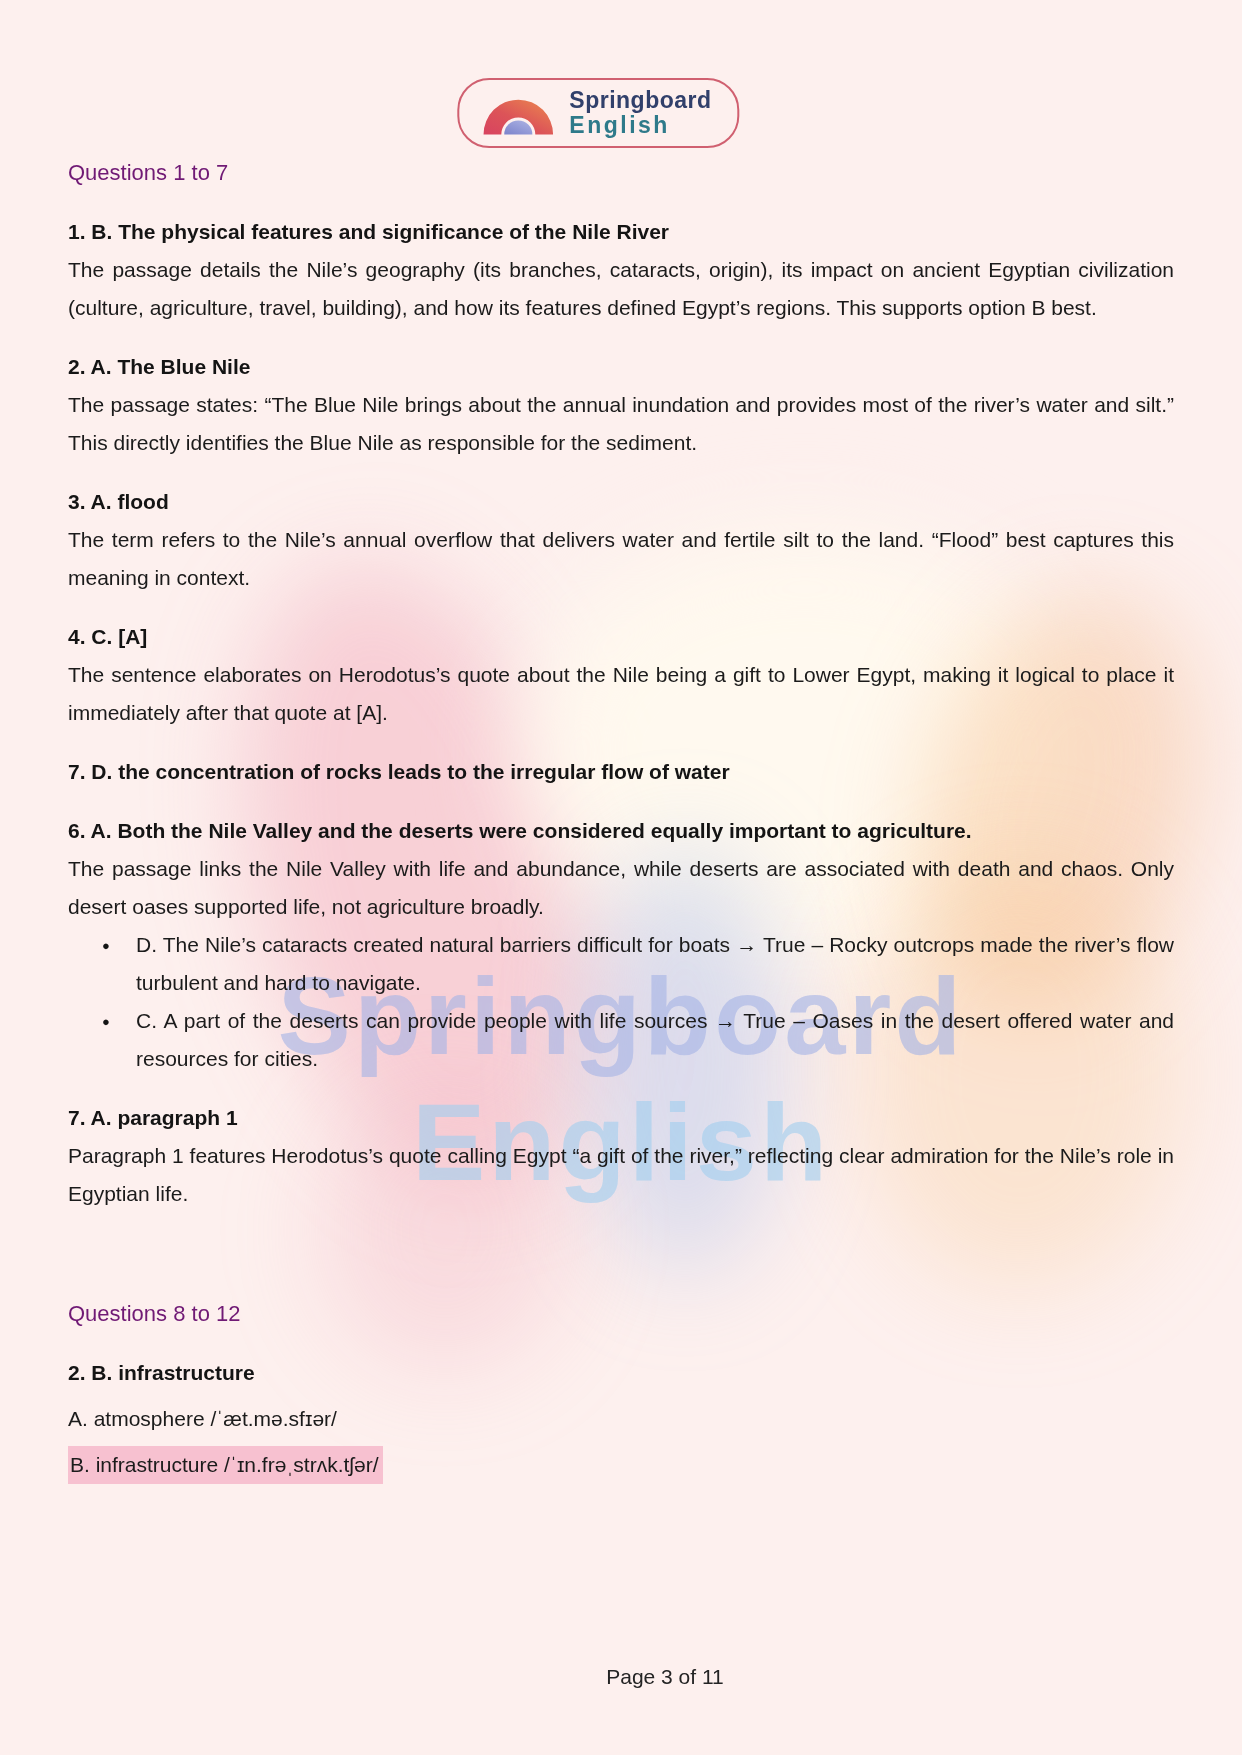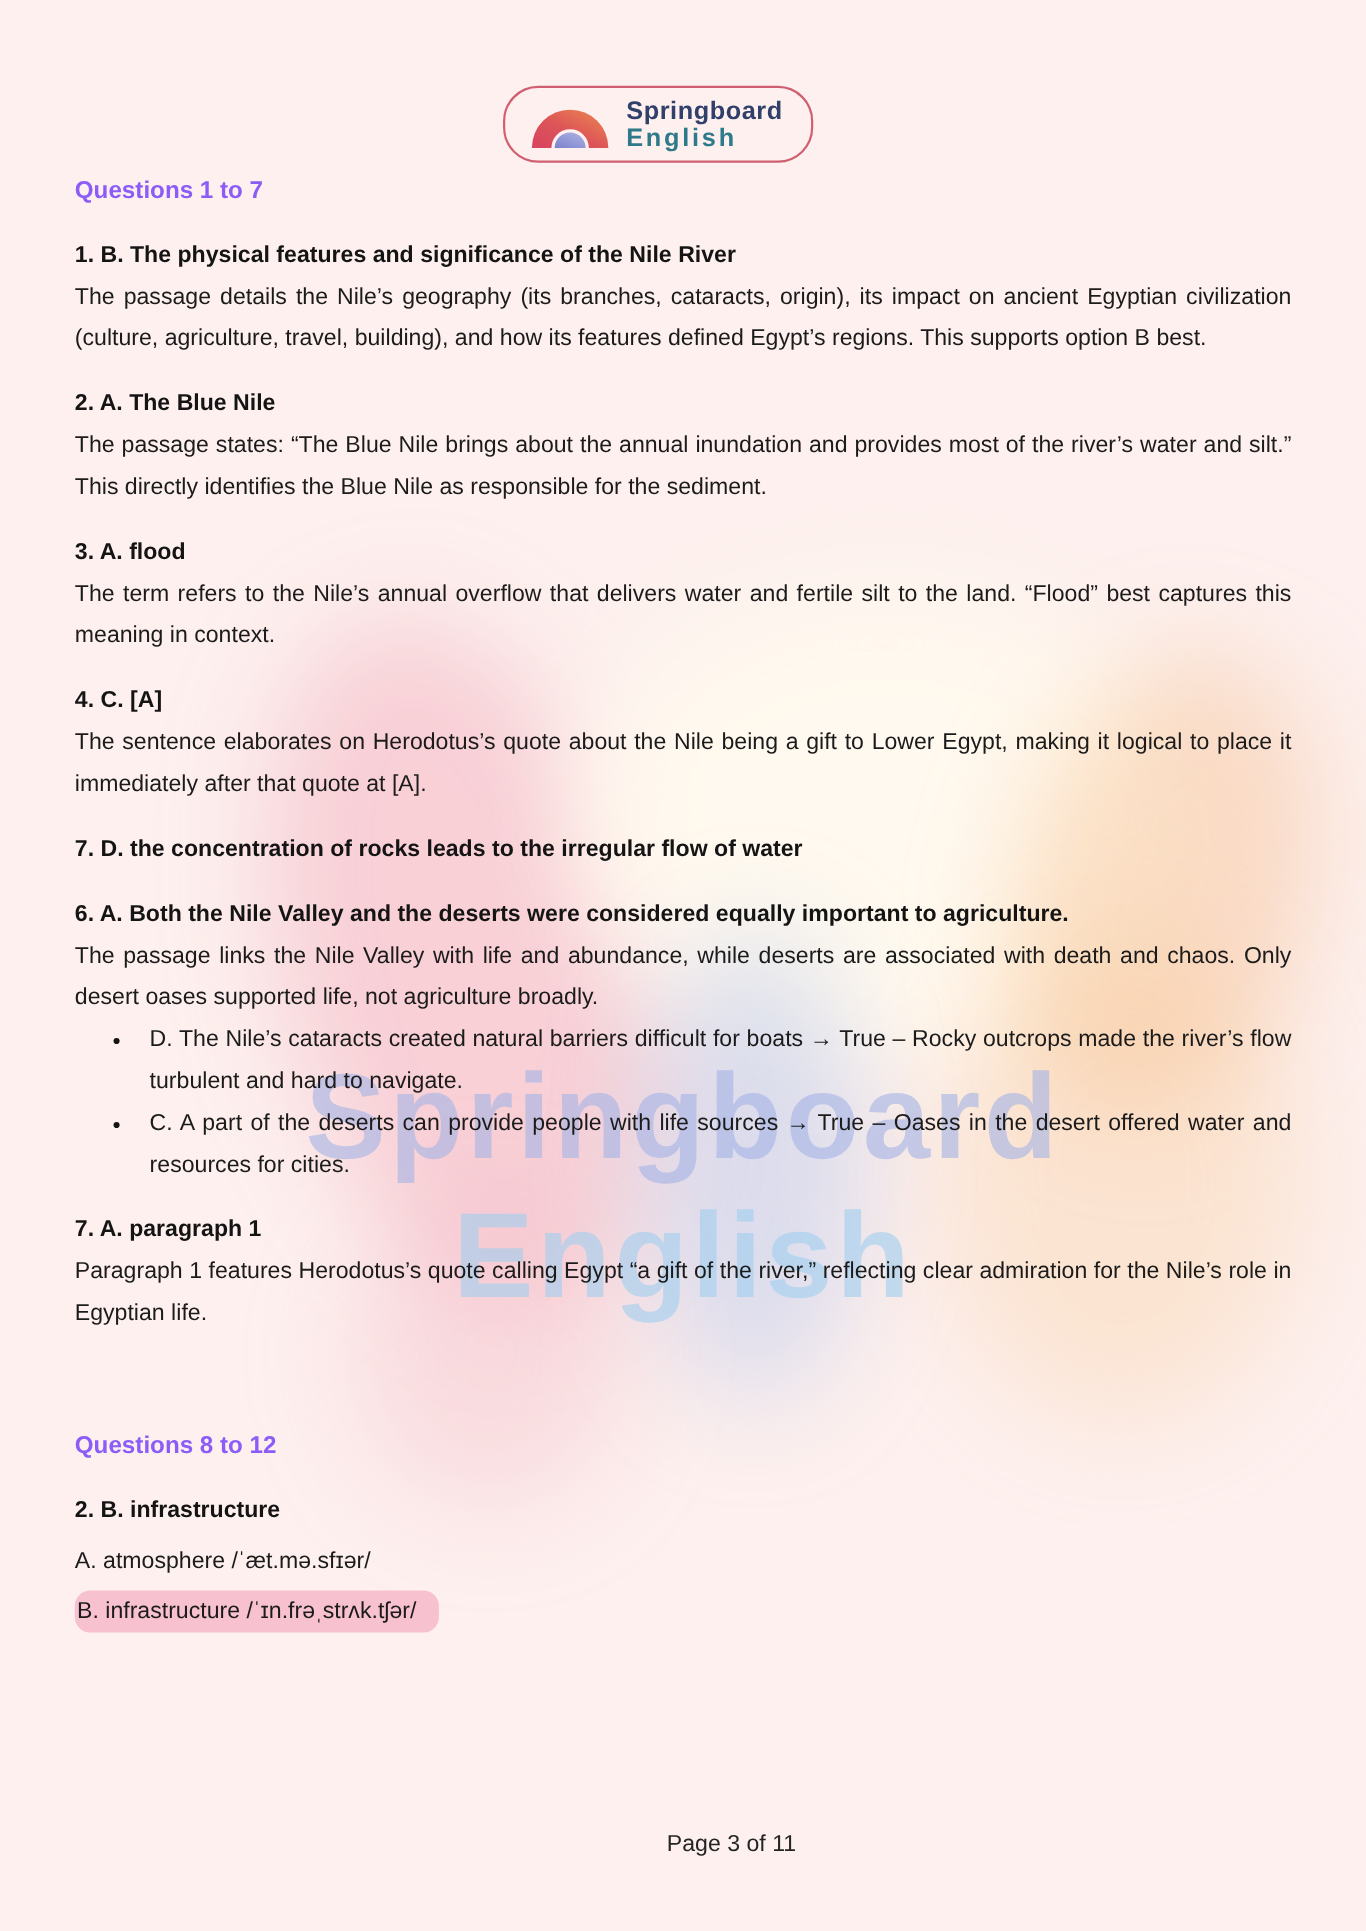--- a/index.html
+++ b/index.html
@@ -41,21 +41,21 @@
   .logo-arch { width: 74px; height: 46px; display: block; }
   .logo-words { display: flex; flex-direction: column; line-height: 1.08; }
   .logo-word1 { font-size: 23px; font-weight: 700; color: #31406b; letter-spacing: 0.5px; }
   .logo-word2 { font-size: 23px; font-weight: 700; color: #2e7a8a; letter-spacing: 2.5px; }
 
   
   .content {
     position: absolute; left: 68px; top: 148px; width: 1106px; z-index: 2;
   }
   .section-title {
-    font-size: 22px; font-weight: 700; color: #8b5cf6;
+    font-size: 22px; font-weight: 400; color: #701a75;
     line-height: 38px; margin-top: 6px;
   }
   .answer-heading {
     font-size: 21px; font-weight: 700; color: #141414;
     line-height: 38px; margin-top: 21px;
   }
   .para {
     font-size: 21px; line-height: 38px;
     text-align: justify; text-align-last: left;
   }
@@ -67,21 +67,21 @@
     text-align: justify; text-align-last: left;
   }
   ul.truefalse li::before {
     content: "●"; position: absolute; left: 0; top: 1px;
     font-size: 13px; color: #141414;
   }
   .option-line { font-size: 21px; line-height: 38px; margin-top: 8px; }
   .option-highlight {
     display: inline-block; margin-top: 8px;
     font-size: 21px; line-height: 30px;
-    background: #f7c1d0; padding: 4px 20px 4px 2px; border-radius: 14px;
+    background: #f7c1d0; padding: 4px 4px 4px 2px;
   }
   .big-gap { height: 76px; }
 
   
   .footer {
     position: absolute; bottom: 66px; left: 0; width: 100%;
     text-align: center; font-size: 21px; color: #242424; z-index: 2; margin-left: 44px;
   }
 </style>
 </head>

